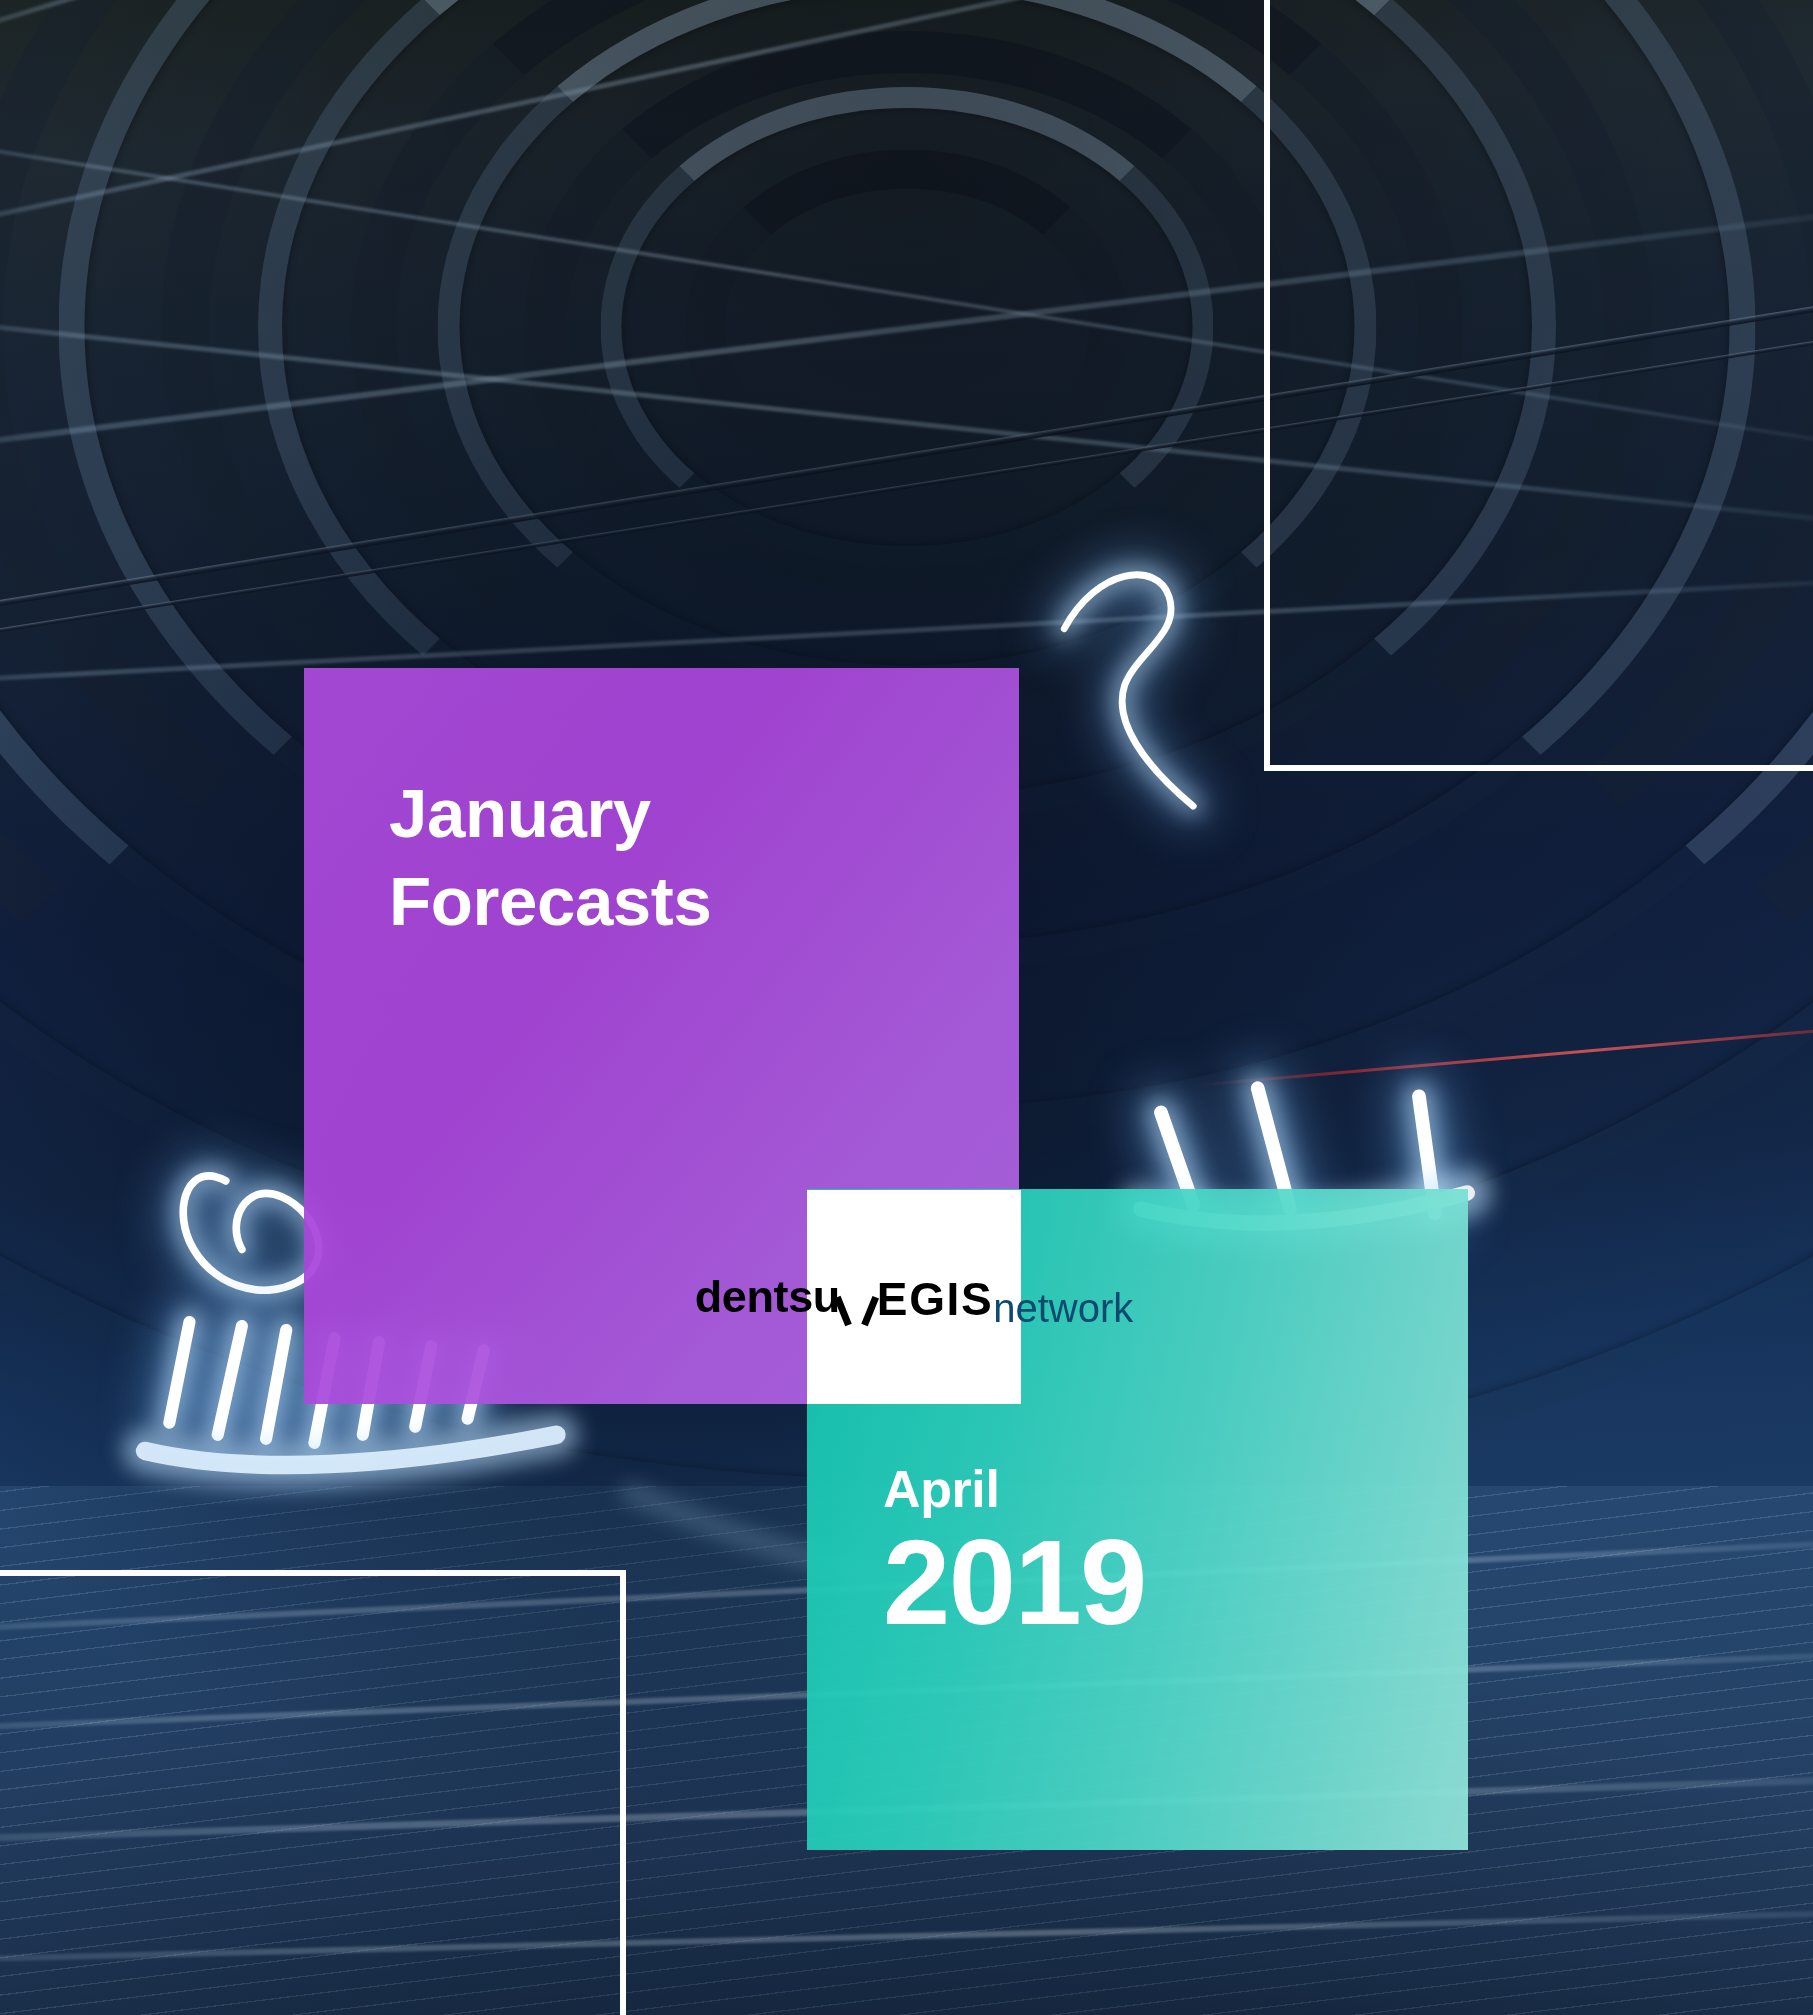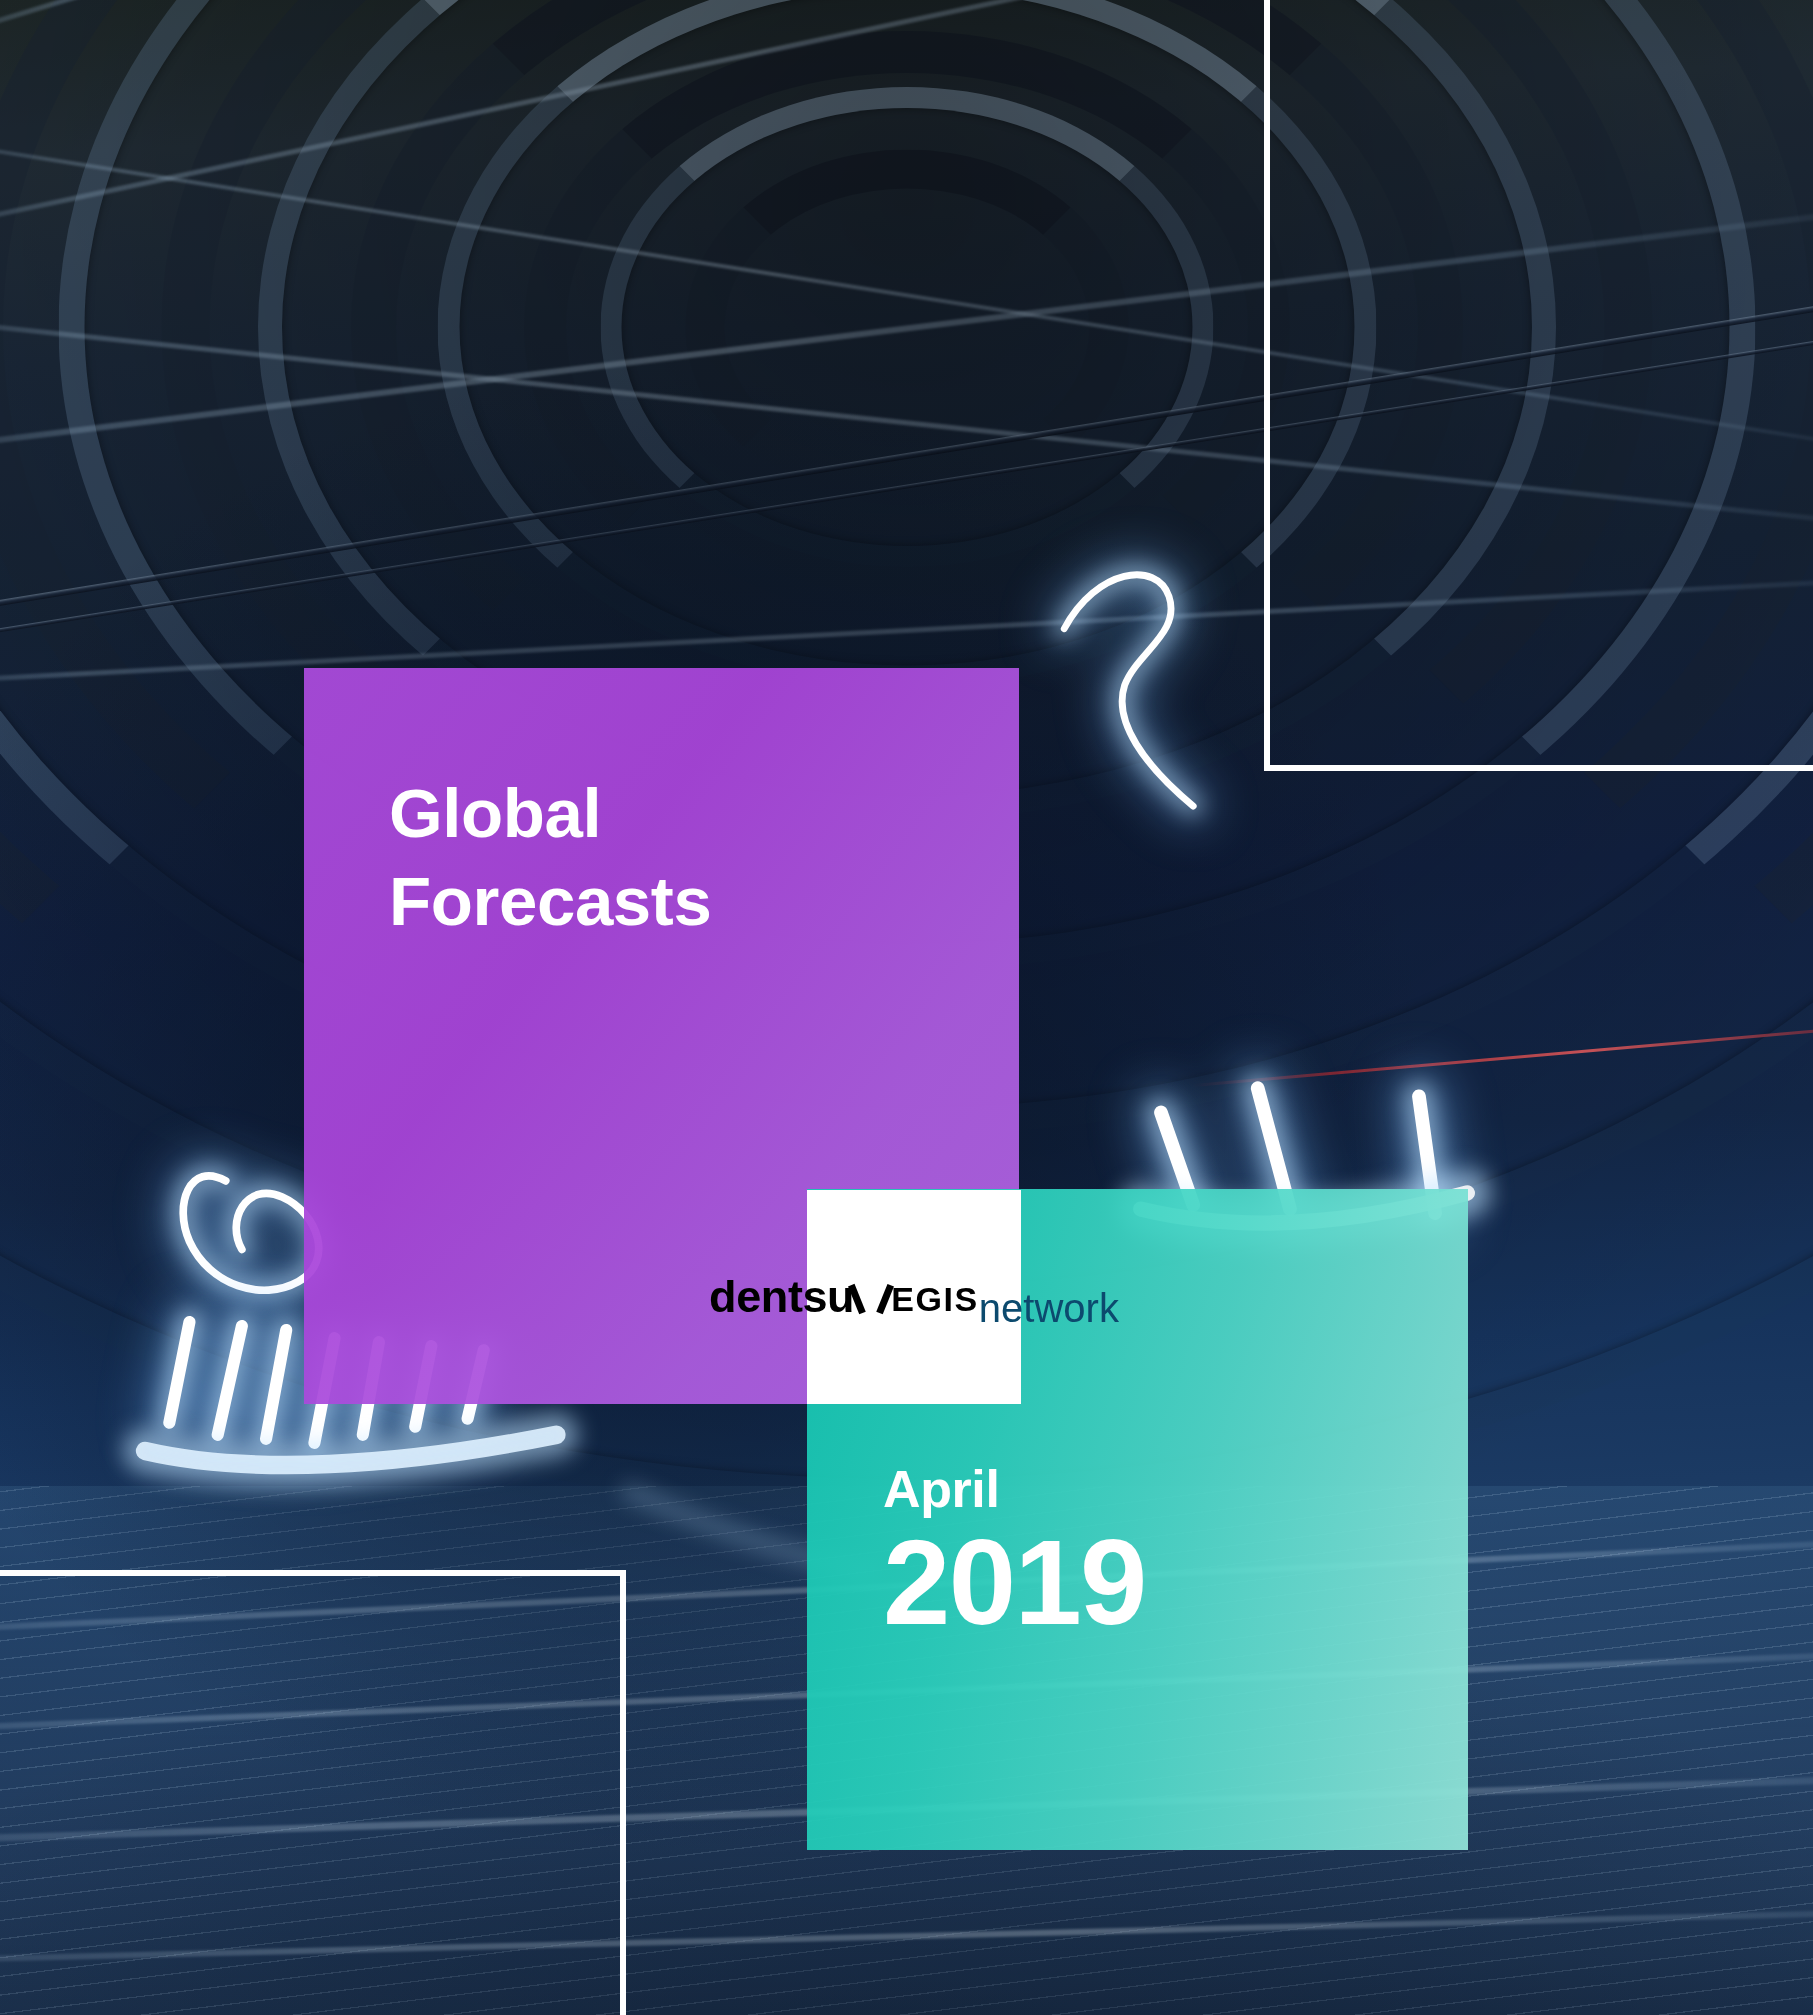--- a/index.html
+++ b/index.html
@@ -135,23 +135,23 @@
     position:absolute;
     background:#ffffff;
     display:flex; flex-direction:row;
     align-items:center; justify-content:center;
   }
   .logo-dentsu {
     font-size:45px; font-weight:700; color:#000000;
     letter-spacing:-0.4px; line-height:1.04;
   }
   .logo-aegis {
-    font-size:34px; font-weight:700; color:#000000;
+    font-size:46px; font-weight:700; color:#000000;
     letter-spacing:1.6px; line-height:1.14; margin-top:4px;
-    display:flex; align-items:center;
+    display:flex; align-items:flex-end;
   }
   .aegis-lambda { display:inline-block; width:33px; height:28px; position:relative; margin-right:4px; }
   .aegis-lambda::before, .aegis-lambda::after {
     content:""; position:absolute; bottom:0; width:6.9px; height:30px; background:#000;
   }
   .aegis-lambda::before { left:4.8px; transform-origin:bottom center; transform:rotate(-22deg); }
   .aegis-lambda::after  { right:4.8px; transform-origin:bottom center; transform:rotate(22deg); }
   .logo-network {
     font-size:40px; font-weight:400; color:#0c4a6e;
     letter-spacing:0px; line-height:1.1; margin-top:22px;
@@ -249,21 +249,21 @@
 
   <div class="bracket" style="left:1264px; top:0px; width:5.6px; height:771px;"></div>
   <div class="bracket" style="left:1264px; top:765px; width:550px; height:5.6px;"></div>
 
   <div class="bracket" style="left:0px; top:1570px; width:625px; height:5.6px;"></div>
   <div class="bracket" style="left:620px; top:1570px; width:5.6px; height:949px;"></div>
 
   <div class="panel-purple" style="left:304px; top:668px; width:715px; height:736px;">
   </div>
   <div class="title-block" style="left:389px; top:770px; width:629px;">
-    <span class="title-line">Global</span>
+    <span class="title-line">January</span>
     <span class="title-line">Forecasts</span>
   </div>
 
   <div class="panel-teal" style="left:807px; top:1189px; width:661px; height:661px;">
   </div>
 
   <div class="panel-logo" style="left:807px; top:1190px; width:214px; height:214px;">
     <div class="logo-dentsu">dentsu</div>
     <div class="logo-aegis">
       <span class="aegis-lambda"></span>

